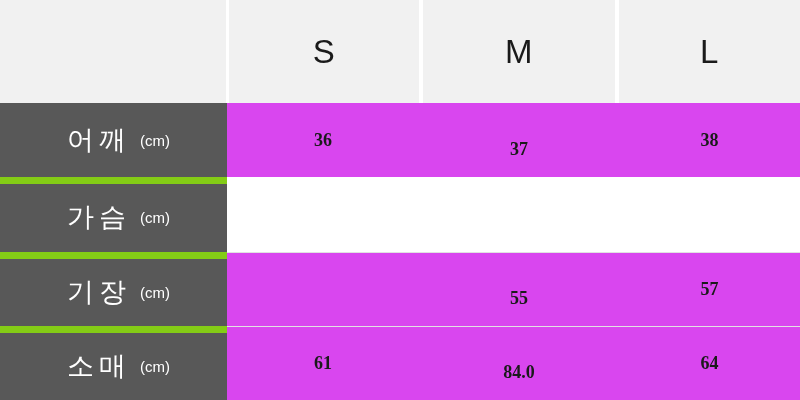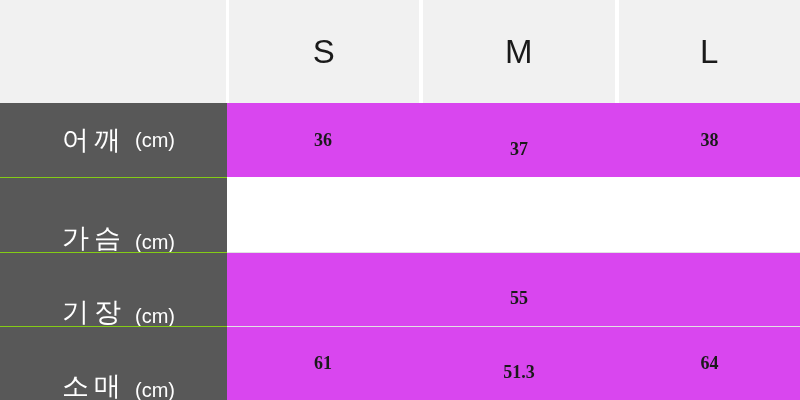--- a/index.html
+++ b/index.html
@@ -75,36 +75,35 @@
     width: 227px;
     height: 74.25px;
     background: #585858;
     display: flex;
     align-items: center;
     justify-content: center;
     box-sizing: border-box;
     padding-left: 10px;
   }
   .chart-row + .chart-row .row-label-cell {
-    border-top: 1px solid #84cc16;
-    align-items: flex-end;
+    border-top: 7px solid #84cc16;
   }
 
   .row-label-text {
     font-family: "Liberation Sans", sans-serif;
     font-size: 27px;
     font-weight: 400;
     color: #ffffff;
     letter-spacing: 5px;
     line-height: 1;
     white-space: nowrap;
   }
   .row-label-unit {
     font-family: "Liberation Sans", sans-serif;
-    font-size: 20px;
+    font-size: 15px;
     font-weight: 400;
     color: #ffffff;
     line-height: 1;
     margin-left: 9px;
     white-space: nowrap;
   }
 
   .row-values {
     position: absolute;
     left: 227px;
@@ -187,34 +186,37 @@
 
     <div class="chart-row">
       <div class="row-label-cell">
         <span class="row-label-text">기장</span>
         <span class="row-label-unit">(cm)</span>
       </div>
       <div class="row-values">
         <div class="value-cell col-m">
           <span class="value-text">55</span>
         </div>
+        <div class="value-cell col-l">
+          <span class="value-text">57</span>
+        </div>
       </div>
     </div>
 
     <div class="chart-row">
       <div class="row-label-cell">
         <span class="row-label-text">소매</span>
         <span class="row-label-unit">(cm)</span>
       </div>
       <div class="row-values">
         <div class="value-cell col-s">
           <span class="value-text">61</span>
         </div>
         <div class="value-cell col-m">
-          <span class="value-text">51.3</span>
+          <span class="value-text">84.0</span>
         </div>
         <div class="value-cell col-l">
           <span class="value-text">64</span>
         </div>
       </div>
     </div>
 
   </div>
 </div>
 

